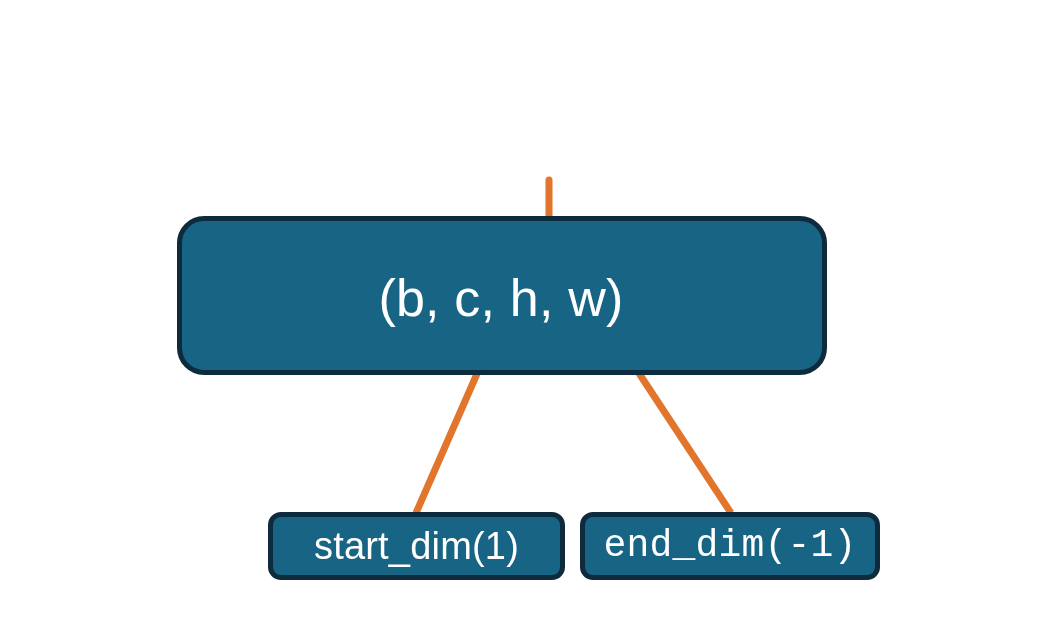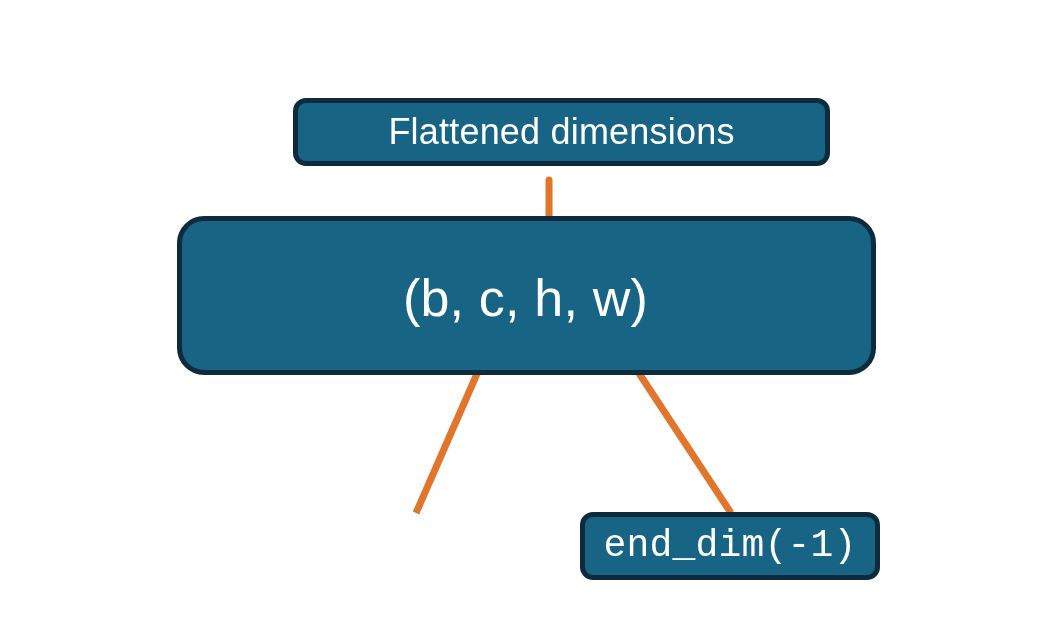--- a/index.html
+++ b/index.html
@@ -48,21 +48,21 @@
     width: 537px;
     height: 68px;
     border-radius: 13px;
   }
   #node-flattened .node-label { font-size: 36px; }
 
   
   #node-shape {
     left: 177px;
     top: 216px;
-    width: 699px;
+    width: 650px;
     height: 159px;
     border-radius: 27px;
   }
   #node-shape .node-label {
     font-size: 52px;
     position: relative;
     top: 2px;
     left: -1px;
   }
 
@@ -125,26 +125,26 @@
       <path class="shaft" d="M 416 513 L 487 351"></path>
       <path class="head" d="M 492 336 L 497 361 L 485 355 L 473 359 Z"></path>
     </g>
 
     <g>
       <path class="shaft" d="M 731 513 L 625 352"></path>
       <path class="head" d="M 616 337 L 639 349 L 626 352 L 619 363 Z"></path>
     </g>
   </svg>
 
-  <div class="node" id="node-flattened">
-    <span class="node-label">Flattened dimensions</span>
-  </div>
 
   <div class="node" id="node-shape">
     <span class="node-label">(b, c, h, w)</span>
   </div>
 
+  <div class="node" id="node-start-dim">
+    <span class="node-label">start_dim(1)</span>
+  </div>
 
   <div class="node" id="node-end-dim">
     <span class="node-label">end_dim(-1)</span>
   </div>
 
 </div>
 
 </body></html>

